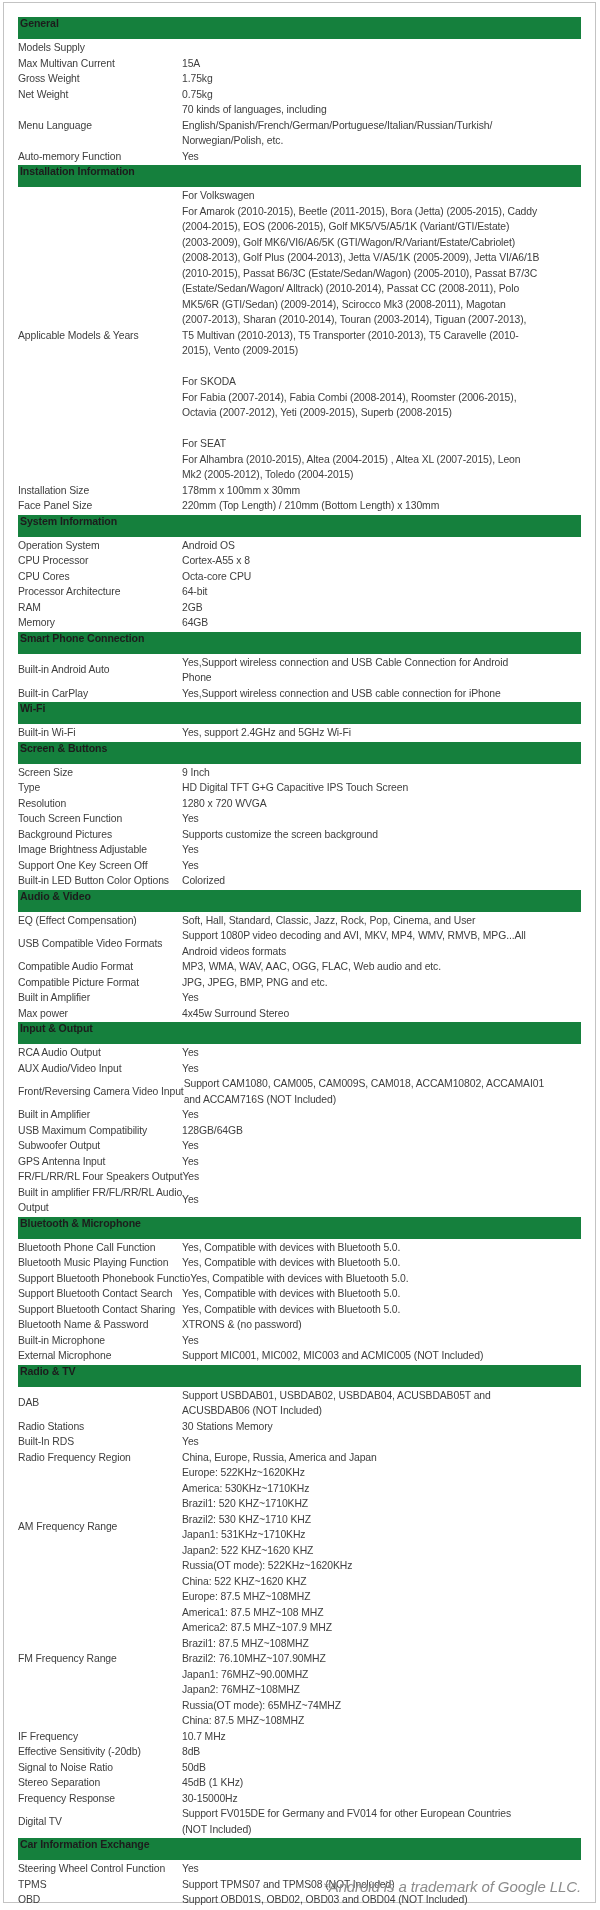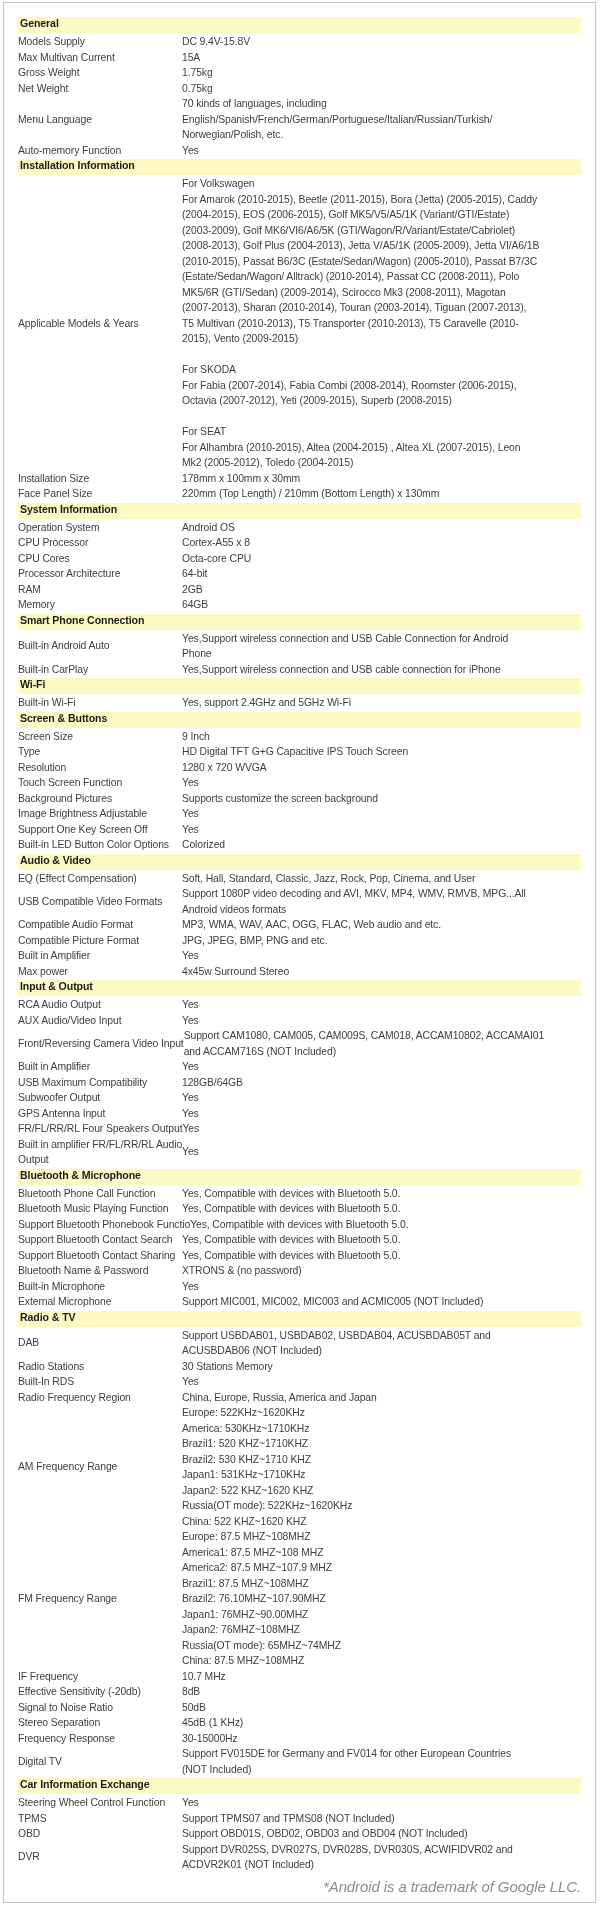--- a/index.html
+++ b/index.html
@@ -11,22 +11,22 @@
   }
   .frame {
     position: absolute; left: 3px; top: 2px; width: 593px; height: 1901px;
     border: 1px solid #c3c3c3; box-sizing: border-box;
     pointer-events: none;
   }
   .content {
     position: absolute; left: 18px; top: 16px; width: 563px;
   }
   .sec-header {
-    height: 16px; line-height: 13.5px; margin: 1px 0;
-    background: #fef9c3;
+    height: 22px; line-height: 13.5px; margin: 1px 0;
+    background: #15803d;
     font-size: 10.6px; font-weight: bold; color: #1c1c1c;
     padding-left: 2px; letter-spacing: -0.1px;
     white-space: pre;
   }
   .row { display: flex; align-items: center; width: 100%; }
   .cell {
     font-size: 10.4px; line-height: 15.5px; color: #3e3e3e;
     letter-spacing: -0.1px;
   }
   .label { flex: 0 0 164px; white-space: pre; }
@@ -39,21 +39,20 @@
 </style>
 </head>
 <body>
 
 <div class="frame"></div>
 
 <div class="content" id="content">
     <div class="sec-header">General</div>
     <div class="row">
       <div class="cell label">Models Supply</div>
-      <div class="cell value">DC 9.4V-15.8V</div>
     </div>
     <div class="row">
       <div class="cell label">Max Multivan Current</div>
       <div class="cell value">15A</div>
     </div>
     <div class="row">
       <div class="cell label">Gross Weight</div>
       <div class="cell value">1.75kg</div>
     </div>
     <div class="row">

